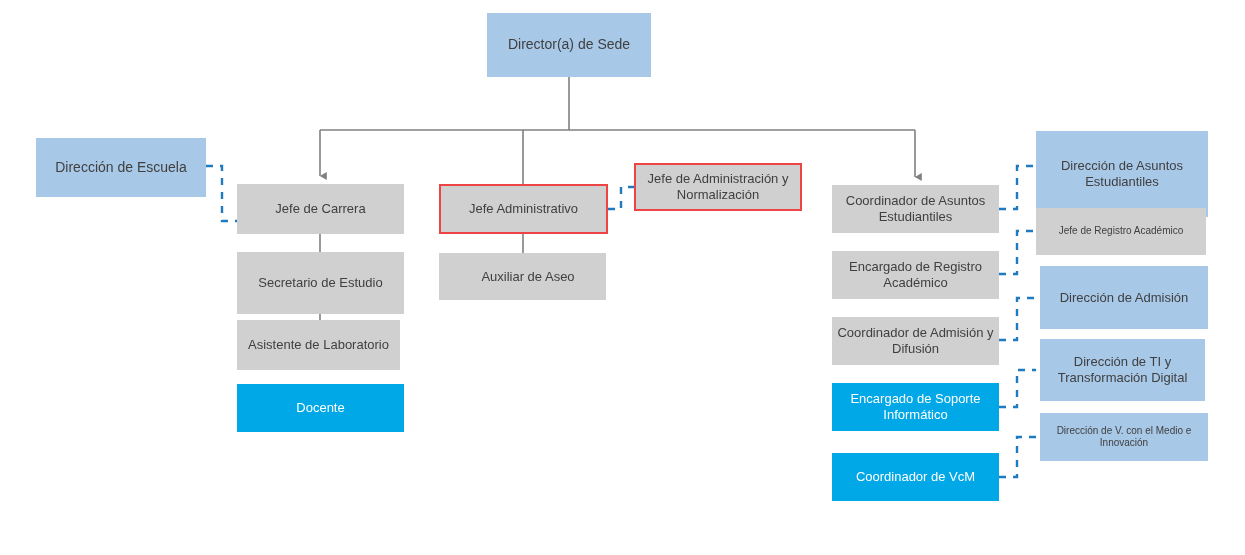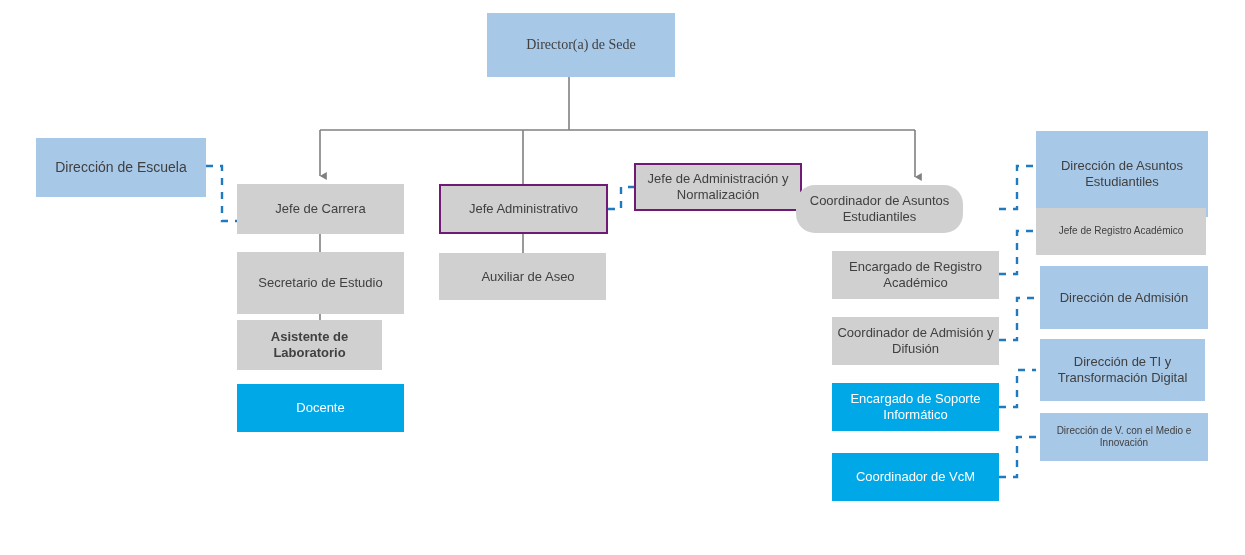--- a/index.html
+++ b/index.html
@@ -6,21 +6,21 @@
   body{width:1245px;height:555px;position:relative;overflow:hidden;
        font-family:"Liberation Sans","DejaVu Sans",sans-serif;}
   #stage{position:absolute;inset:0;width:1245px;height:555px;}
   svg#wires{position:absolute;left:0;top:0;width:1245px;height:555px;pointer-events:none;}
   .node{position:absolute;box-sizing:border-box;display:flex;align-items:center;
         justify-content:center;text-align:center;line-height:1.22;
         color:#404040;font-size:13px;padding:2px 5px;}
   .gray{background:#d0d0d0;}
   .blue{background:#a8c8e8;}
   .cyan{background:#00a8e8;color:#ffffff;}
-  .bordered{border:2px solid #701a75;}
+  .bordered{border:2px solid #ef4444;}
   .fs14{font-size:14px;}
   .fs13{font-size:13px;}
   .fs12{font-size:10px;}
 </style>
 </head>
 <body>
 
 <div id="stage">
 
   <svg id="wires" viewBox="0 0 1245 555" xmlns="http://www.w3.org/2000/svg">
@@ -45,39 +45,39 @@
       <path d="M206,166 L222,166 L222,221 L237,221"></path>
       <path d="M608,209 L621,209 L621,187 L634,187"></path>
       <path d="M999,209 L1017,209 L1017,166 L1036,166"></path>
       <path d="M999,274 L1017,274 L1017,231 L1036,231"></path>
       <path d="M999,340 L1017,340 L1017,298 L1036,298"></path>
       <path d="M999,407 L1017,407 L1017,370 L1036,370"></path>
       <path d="M999,477 L1017,477 L1017,437 L1036,437"></path>
     </g>
   </svg>
 
-  <div class="node blue fs14" style="left:487px;top:13px;width:188px;height:64px;font-family:Liberation Serif, serif;">Director(a) de Sede</div>
+  <div class="node blue fs14" style="left:487px;top:13px;width:164px;height:64px;">Director(a) de Sede</div>
 
   <div class="node blue fs14" style="left:36px;top:138px;width:170px;height:59px;">Dirección de Escuela</div>
 
   <div class="node gray fs13" style="left:237px;top:184px;width:167px;height:50px;">Jefe de Carrera</div>
 
   <div class="node gray fs13" style="left:237px;top:252px;width:167px;height:62px;">Secretario de Estudio</div>
 
-  <div class="node gray fs13" style="left:237px;top:320px;width:145px;height:50px;font-weight:bold;">Asistente de Laboratorio</div>
+  <div class="node gray fs13" style="left:237px;top:320px;width:163px;height:50px;">Asistente de Laboratorio</div>
 
   <div class="node cyan fs13" style="left:237px;top:384px;width:167px;height:48px;">Docente</div>
 
   <div class="node gray bordered fs13" style="left:439px;top:184px;width:169px;height:50px;">Jefe Administrativo</div>
 
   <div class="node gray fs13" style="left:439px;top:253px;width:167px;height:47px;padding-left:16px;">Auxiliar de Aseo</div>
 
   <div class="node gray bordered fs13" style="left:634px;top:163px;width:168px;height:48px;">Jefe de Administración y Normalización</div>
 
-  <div class="node gray fs13" style="left:796px;top:185px;width:167px;height:48px;border-radius:19px;">Coordinador de Asuntos Estudiantiles</div>
+  <div class="node gray fs13" style="left:832px;top:185px;width:167px;height:48px;">Coordinador de Asuntos Estudiantiles</div>
 
   <div class="node gray fs13" style="left:832px;top:251px;width:167px;height:48px;">Encargado de Registro Académico</div>
 
   <div class="node gray fs13" style="left:832px;top:317px;width:167px;height:48px;">Coordinador de Admisión y Difusión</div>
 
   <div class="node cyan fs13" style="left:832px;top:453px;width:167px;height:48px;">Coordinador de VcM</div>
 
   <div class="node cyan fs13" style="left:832px;top:383px;width:167px;height:48px;">Encargado de Soporte Informático</div>
 
   <div class="node blue fs13" style="left:1036px;top:131px;width:172px;height:86px;">Dirección de Asuntos Estudiantiles</div>

